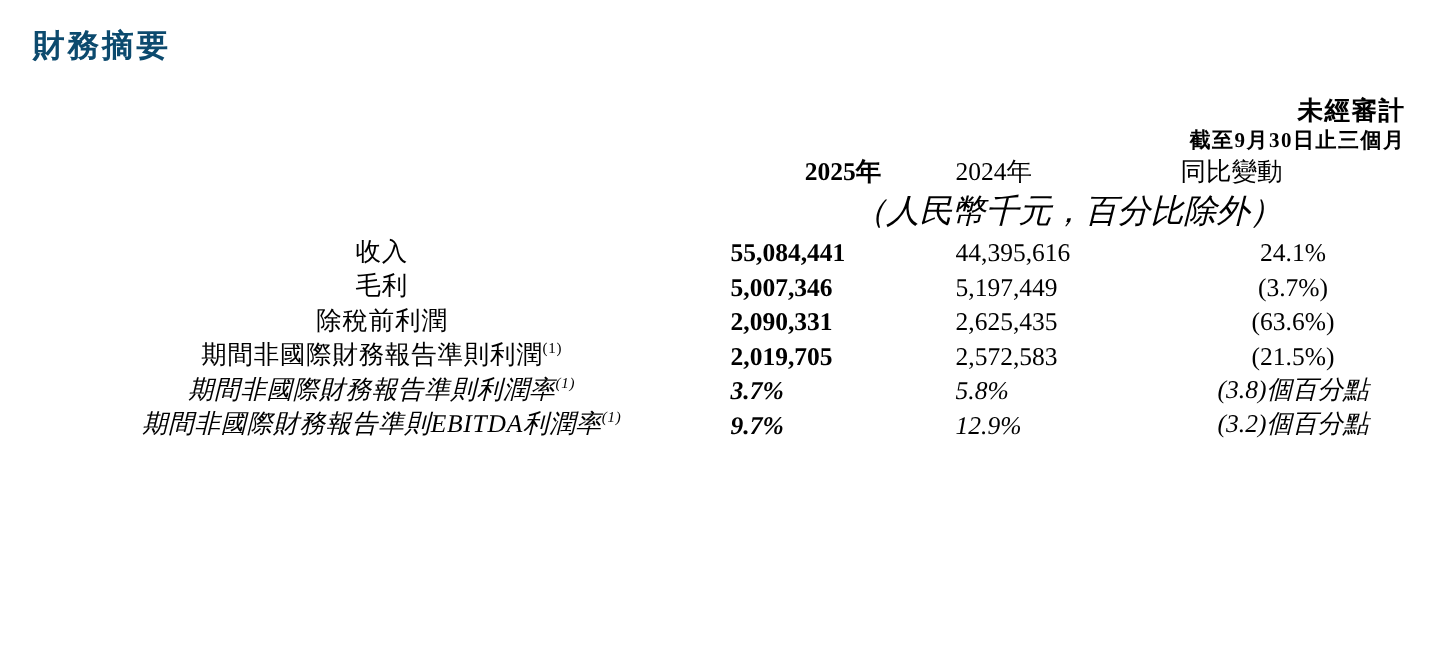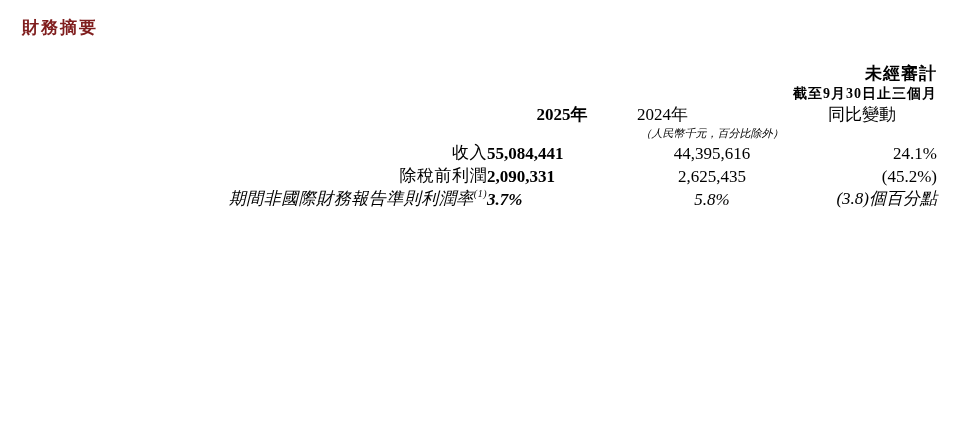--- a/index.html
+++ b/index.html
@@ -18,41 +18,41 @@
     position: relative;
     width: 955px;
     height: 440px;
   }
   .page-title {
     position: absolute;
     left: 22px;
     top: 16px;
     font-family: "Liberation Sans", sans-serif;
     font-weight: bold;
-    font-size: 17px;
+    font-size: 21px;
     letter-spacing: 2px;
-    color: #7f1d1d;
+    color: #0c4a6e;
   }
   table.fin {
     position: absolute;
     left: 22px;
     top: 62px;
     width: 915px;
     border-collapse: collapse;
     font-size: 17px;
   }
   table.fin td, table.fin th {
     padding: 0;
     vertical-align: bottom;
     white-space: nowrap;
   }
-  .col-label { width: 465px; text-align: right; }
+  .col-label { width: 465px; text-align: center; }
   .col-cur   { width: 150px; text-align: left; padding-right: 6px;}
-  .col-prev  { width: 150px; text-align: center; padding-right: 6px;}
-  .col-chg   { width: 150px; text-align: right; padding-right: 4px;}
+  .col-prev  { width: 150px; text-align: left; padding-right: 6px;}
+  .col-chg   { width: 150px; text-align: center; padding-right: 4px;}
 
   .hdr-row td { padding-bottom: 2px; }
   .hdr-center {
     text-align: right;
     font-weight: bold;
     letter-spacing: 1px;
   }
   .hdr-unaudited { font-size: 17px; padding-top: 4px; padding-bottom: 4px; }
   .hdr-period { font-size: 14px; padding-bottom: 6px; }
   .hdr-year-cur {
@@ -62,30 +62,30 @@
     padding-right: 6px;
     padding-bottom: 3px;
   }
   .hdr-year-prev {
     font-weight: normal;
     font-size: 17px;
     padding-right: 6px;
     padding-bottom: 3px;
   }
   .hdr-chg {
-    text-align: center;
+    text-align: left;
     font-weight: normal;
     font-size: 17px;
     padding-right: 4px;
     padding-bottom: 3px;
   }
   .hdr-unit {
     text-align: center;
     font-style: italic;
-    font-size: 11px;
+    font-size: 22px;
     padding-bottom: 16px;
   }
   .data-row td { padding-top: 6px; padding-bottom: 6px; font-size: 17px; }
   .data-row .col-label { letter-spacing: 0.5px; }
   .data-row .col-cur { font-weight: bold; }
   .italic-row td { font-style: italic; }
   sup { font-size: 10px; vertical-align: super; }
 </style>
 </head>
 <body>
@@ -123,27 +123,45 @@
     </thead>
     <tbody>
 
     <tr class="data-row">
           <td class="col-label"><span>收入</span></td>
           <td class="col-cur">55,084,441</td>
           <td class="col-prev">44,395,616</td>
           <td class="col-chg">24.1%</td>
         </tr>
         <tr class="data-row">
+          <td class="col-label"><span>毛利</span></td>
+          <td class="col-cur">5,007,346</td>
+          <td class="col-prev">5,197,449</td>
+          <td class="col-chg">(3.7%)</td>
+        </tr>
+        <tr class="data-row">
           <td class="col-label"><span>除稅前利潤</span></td>
           <td class="col-cur">2,090,331</td>
           <td class="col-prev">2,625,435</td>
-          <td class="col-chg">(45.2%)</td>
+          <td class="col-chg">(63.6%)</td>
+        </tr>
+        <tr class="data-row">
+          <td class="col-label"><span>期間非國際財務報告準則利潤</span><sup>(1)</sup></td>
+          <td class="col-cur">2,019,705</td>
+          <td class="col-prev">2,572,583</td>
+          <td class="col-chg">(21.5%)</td>
         </tr>
         <tr class="data-row italic-row">
           <td class="col-label"><span>期間非國際財務報告準則利潤率</span><sup>(1)</sup></td>
           <td class="col-cur">3.7%</td>
           <td class="col-prev">5.8%</td>
           <td class="col-chg">(3.8)個百分點</td>
         </tr>
+        <tr class="data-row italic-row">
+          <td class="col-label"><span>期間非國際財務報告準則EBITDA利潤率</span><sup>(1)</sup></td>
+          <td class="col-cur">9.7%</td>
+          <td class="col-prev">12.9%</td>
+          <td class="col-chg">(3.2)個百分點</td>
+        </tr>
       </tbody>
   </table>
 
 </div>
 
 </body></html>

